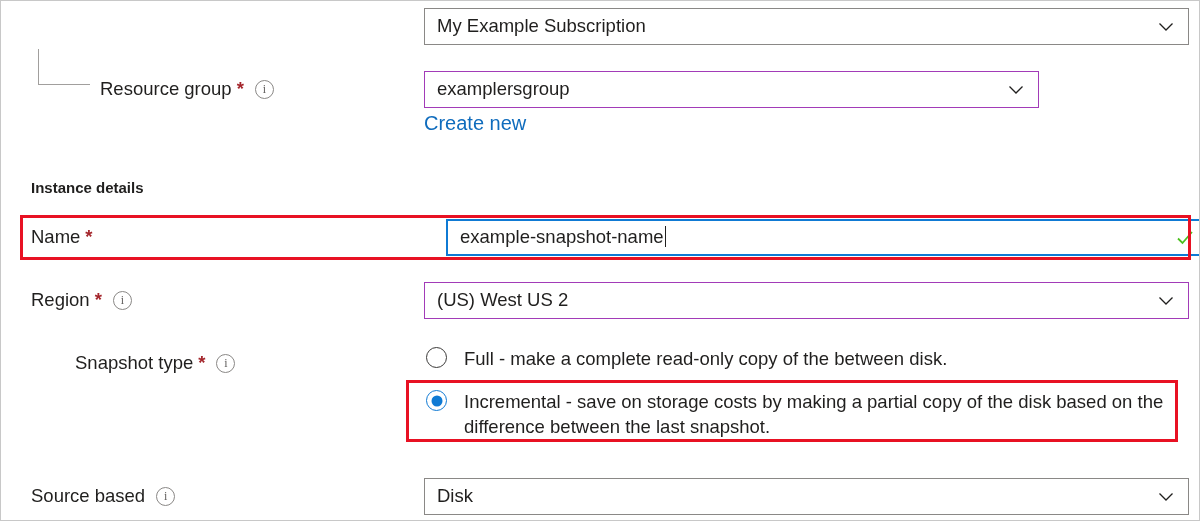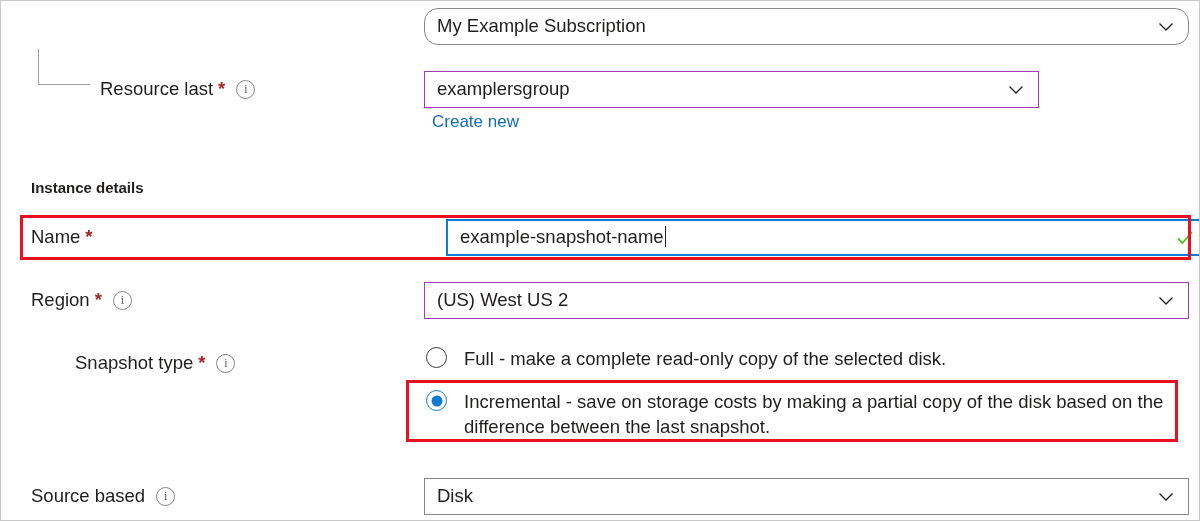--- a/index.html
+++ b/index.html
@@ -123,26 +123,25 @@
     position: absolute;
     right: 14px;
     top: 50%;
     transform: translateY(-50%);
     width: 20px;
     height: 20px;
   }
 
   .link {
     position: absolute;
-    font-size: 17px;
+    font-size: 20px;
     color: #0f6cbd;
     line-height: 1;
     cursor: pointer;
     white-space: nowrap;
-    margin-left: 8px;
   }
 
   
   .radio-row {
     position: absolute;
     display: flex;
     align-items: flex-start;
   }
   .radio-mark {
     width: 21px;
@@ -187,33 +186,33 @@
     box-sizing: border-box;
     pointer-events: none;
   }
 </style>
 </head>
 <body>
 
 <div id="page">
 
 
-  <div class="field" style="left:423px; top:7px; width:765px; height:37px;border-radius:14px;">
+  <div class="field" style="left:423px; top:7px; width:765px; height:37px;">
     <span class="field-text">My Example Subscription</span>
     <span class="chevron">
       <svg viewBox="0 0 16 16" width="16" height="16" aria-hidden="true">
         <path d="M1.5 4.5 L8 11 L14.5 4.5" fill="none" stroke="#201f1e" stroke-width="1.3"></path>
       </svg>
     </span>
   </div>
 
   <div class="tree-line" style="left:37px; top:48px; width:51px; height:35px;"></div>
 
   <div class="label" style="left:99px; top:79px;">
-    <span>Resource last</span><span class="asterisk">*</span><span class="info-icon"></span>
+    <span>Resource group</span><span class="asterisk">*</span><span class="info-icon"></span>
   </div>
 
   <div class="field visited" style="left:423px; top:70px; width:615px; height:37px;">
     <span class="field-text">examplersgroup</span>
     <span class="chevron">
       <svg viewBox="0 0 16 16" width="16" height="16" aria-hidden="true">
         <path d="M1.5 4.5 L8 11 L14.5 4.5" fill="none" stroke="#201f1e" stroke-width="1.3"></path>
       </svg>
     </span>
   </div>
@@ -250,21 +249,21 @@
       </svg>
     </span>
   </div>
 
   <div class="label" style="left:30px; top:353px;margin-left:44px;">
     <span>Snapshot type</span><span class="asterisk">*</span><span class="info-icon"></span>
   </div>
 
   <div class="radio-row" style="left:425px; top:345px; width:755px;">
     <span class="radio-mark off"></span>
-    <span class="radio-text">Full - make a complete read-only copy of the selected disk.</span>
+    <span class="radio-text">Full - make a complete read-only copy of the between disk.</span>
   </div>
 
   <div class="radio-row" style="left:425px; top:388px; width:752px;">
     <span class="radio-mark on"></span>
     <span class="radio-text">Incremental - save on storage costs by making a partial copy of the disk based on the difference between the last snapshot.</span>
   </div>
 
   <div class="annotation" style="left:405px; top:379px; width:772px; height:62px;"></div>
 
   <div class="label" style="left:30px; top:486px;">

